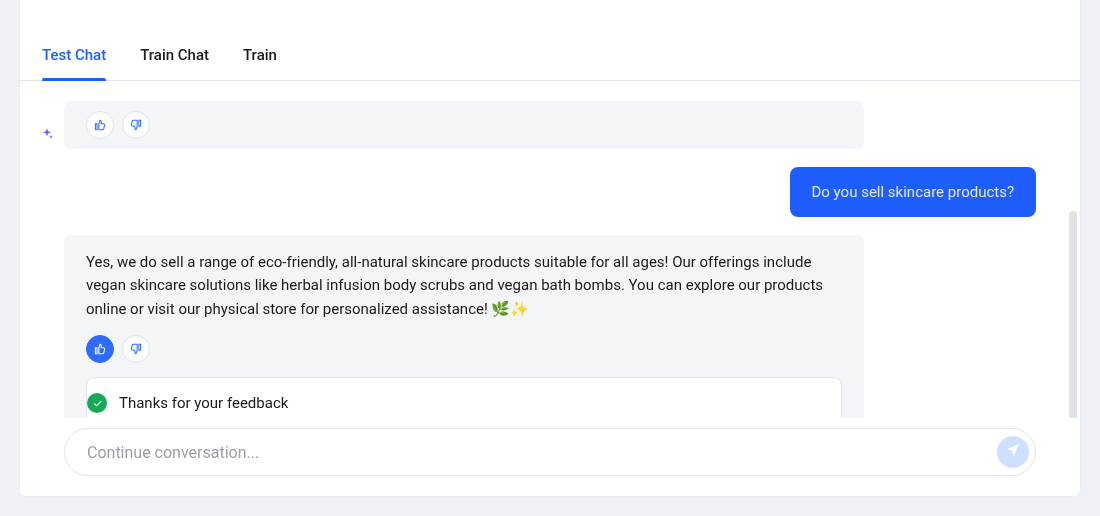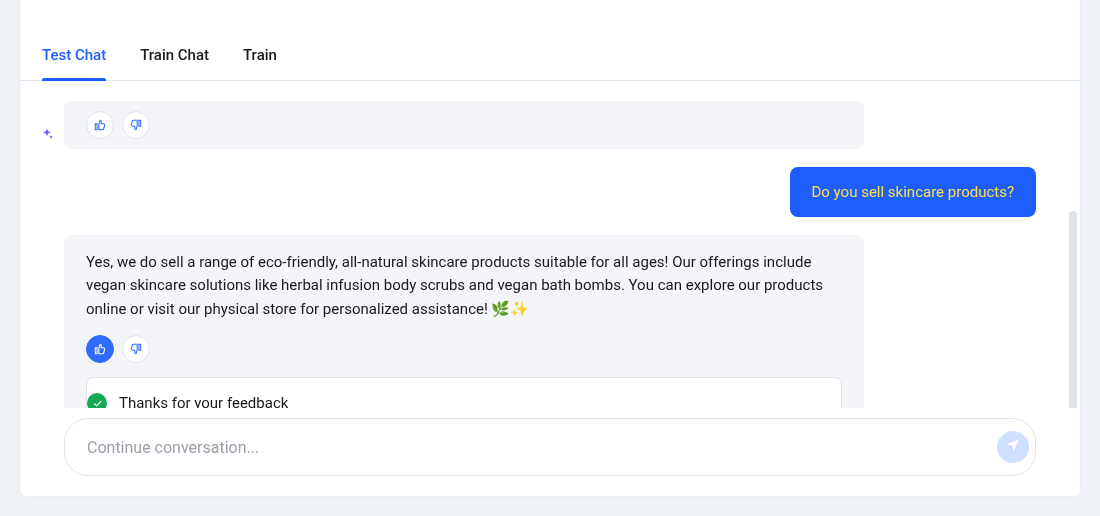--- a/index.html
+++ b/index.html
@@ -82,21 +82,21 @@
     padding:16px 22px 18px 22px;
     max-width:800px;
     font-size:15px;
     line-height:1.55;
     color:var(--text);
   }
   .msg-bot.short .bubble{padding:10px 22px}
   .msg-user{display:flex;justify-content:flex-end}
   .msg-user .bubble{
     background:var(--bubble-user);
-    color:#fde047;
+    color:#e5e5e5;
     border-radius:8px;
     padding:16px 22px;
     font-size:15px;
     max-width:500px;
   }
 
   
   .fb-row{display:flex;gap:8px;margin-top:14px}
   .fb-btn{
     width:28px;height:28px;border-radius:50%;
@@ -143,21 +143,21 @@
 
   
   .composer{
     flex:0 0 auto;
     padding:10px 44px 20px 44px;
   }
   .input-wrap{
     position:relative;
     border:1px solid var(--divider);
     border-radius:24px;
-    height:58px;
+    height:48px;
     display:flex;align-items:center;
     padding:0 52px 0 20px;
     background:#fff;
   }
   .input-wrap input{
     border:0;outline:0;width:100%;
     font-size:16px;color:var(--text);
     background:transparent;
   }
   .input-wrap input::placeholder{color:var(--muted)}

